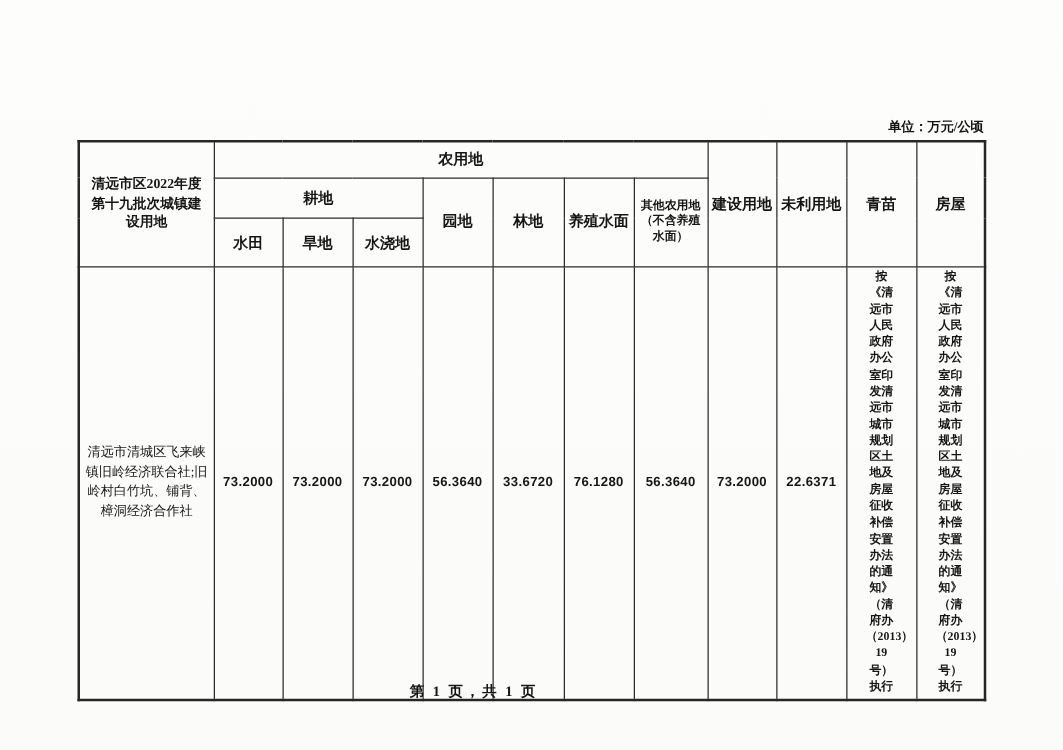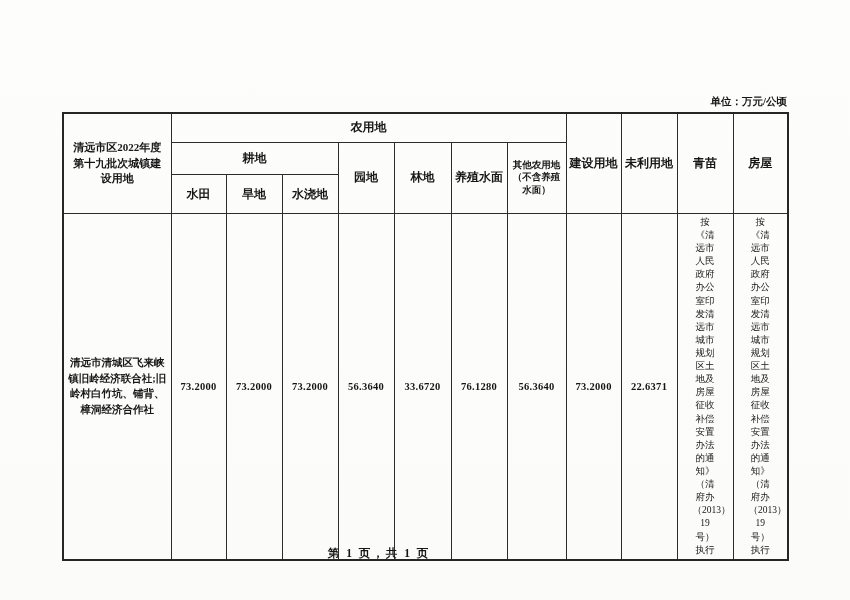--- a/index.html
+++ b/index.html
@@ -62,33 +62,33 @@
     line-height: 1.45;
     padding: 2px 4px;
   }
   th.small-head {
     font-size: 9.5px;
     line-height: 1.35;
     padding: 16px 1px;
   }
   td.owner-cell {
     font-size: 10.5px;
-    font-weight: bold;
+    font-weight: normal;
     line-height: 1.5;
     padding: 2px 4px;
   }
   td.num-cell {
     font-size: 10.5px;
     font-weight: 600;
     letter-spacing: 0.3px;
-    font-family: Liberation Serif, serif;
+    font-family: Liberation Sans, sans-serif;
   }
   td.policy-cell {
     font-size: 9.5px;
-    font-weight: 400;
+    font-weight: 700;
     line-height: 1.38;
     padding: 2px 15px;
   }
   .page-footer {
     position: absolute;
     top: 546px;
     left: 0;
     width: 758px;
     text-align: center;
     font-size: 11.5px;

